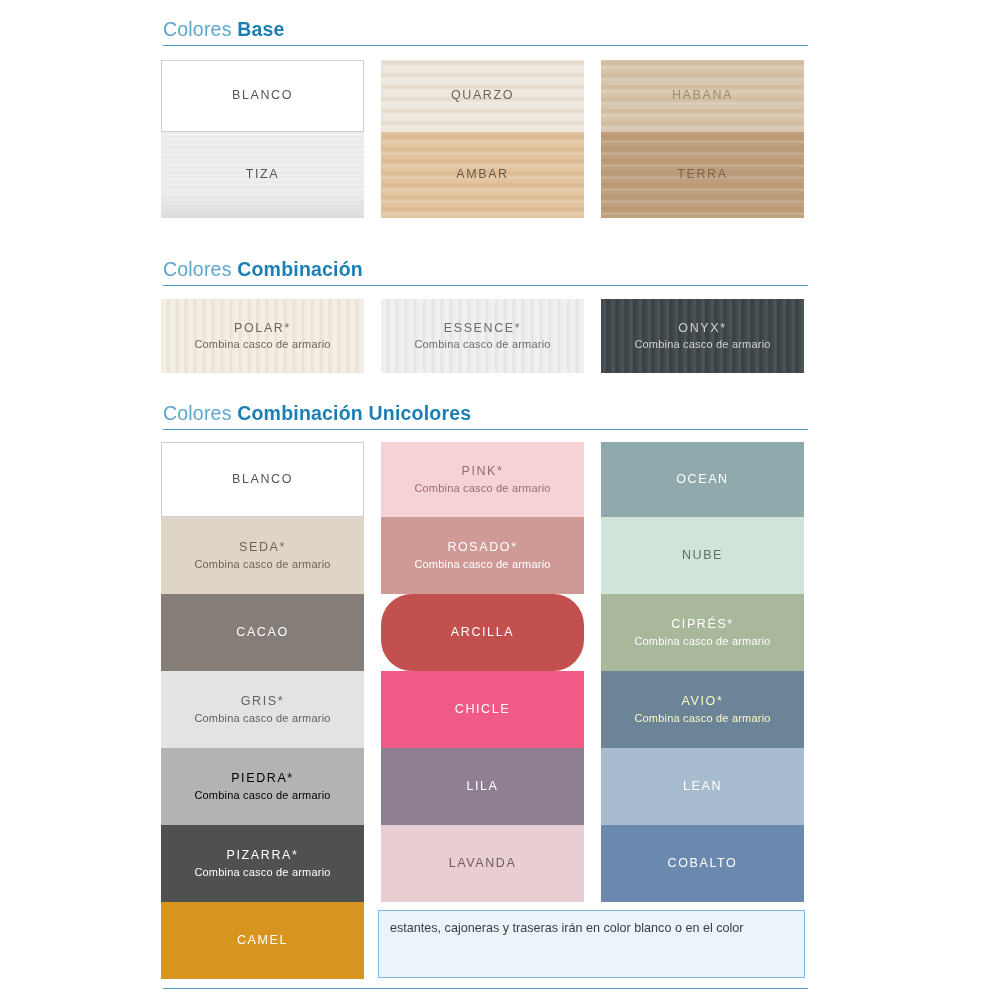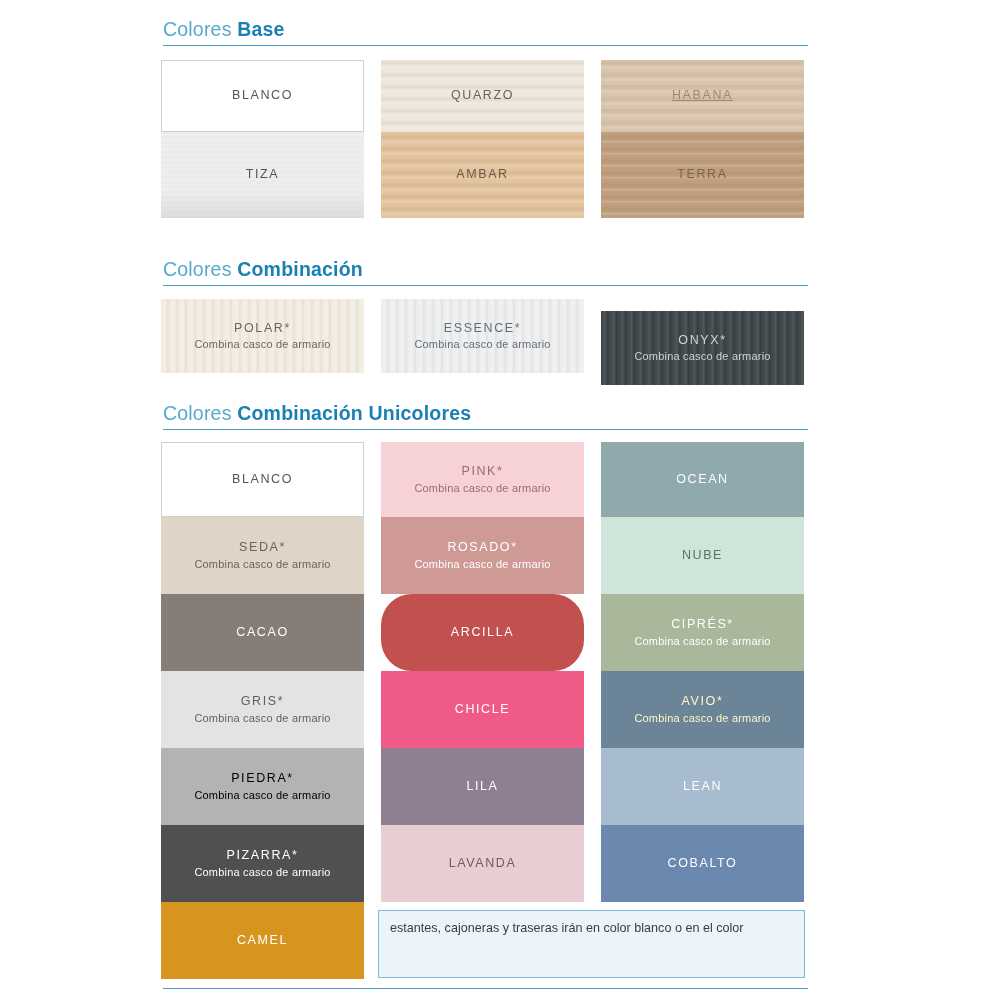--- a/index.html
+++ b/index.html
@@ -137,21 +137,21 @@
       <div class="grain-h grain-wood"></div>
       <span class="name" style="position:relative;">QUARZO</span>
     </div>
     <div class="swatch" style="height:86px;background:#e3c49f;color:#6b5a45;text-align:right;">
       <div class="grain-h grain-wood"></div>
       <span class="name" style="position:relative;">AMBAR</span>
     </div>
   </div>
 
   <div class="col" style="left:601px;top:60px;width:203px;">
-    <div class="swatch" style="height:72px;background:#d9c5ad;color:#9d8a72;text-decoration:underline;">
+    <div class="swatch" style="height:72px;background:#d9c5ad;color:#9d8a72;">
       <div class="grain-h grain-wood"></div>
       <span class="name" style="position:relative;">HABANA</span>
     </div>
     <div class="swatch" style="height:86px;background:#bf9f7d;color:#7d6549;">
       <div class="grain-h grain-wood"></div>
       <span class="name" style="position:relative;">TERRA</span>
     </div>
   </div>
 
   <div class="section-head" style="left:163px;top:258px;width:645px;">
@@ -170,21 +170,21 @@
     </div>
   </div>
   <div class="col" style="left:381px;top:299px;width:203px;">
     <div class="swatch" style="height:74px;background:#eceeef;color:#6a6d70;">
       <div class="grain-h grain-vert"></div>
       <span class="name" style="position:relative;">ESSENCE*</span>
       <span class="sub" style="position:relative;">Combina casco de armario</span>
     </div>
   </div>
   <div class="col" style="left:601px;top:299px;width:203px;">
-    <div class="swatch" style="height:74px;background:#434a4e;color:#cfd3d6;margin-top:12px;">
+    <div class="swatch" style="height:74px;background:#434a4e;color:#cfd3d6;">
       <div class="grain-h grain-onyx"></div>
       <span class="name" style="position:relative;">ONYX*</span>
       <span class="sub" style="position:relative;">Combina casco de armario</span>
     </div>
   </div>
 
   <div class="section-head" style="left:163px;top:402px;width:645px;">
     <div class="title">
       <span class="light">Colores</span>
       <span class="bold">Combinación Unicolores</span>

